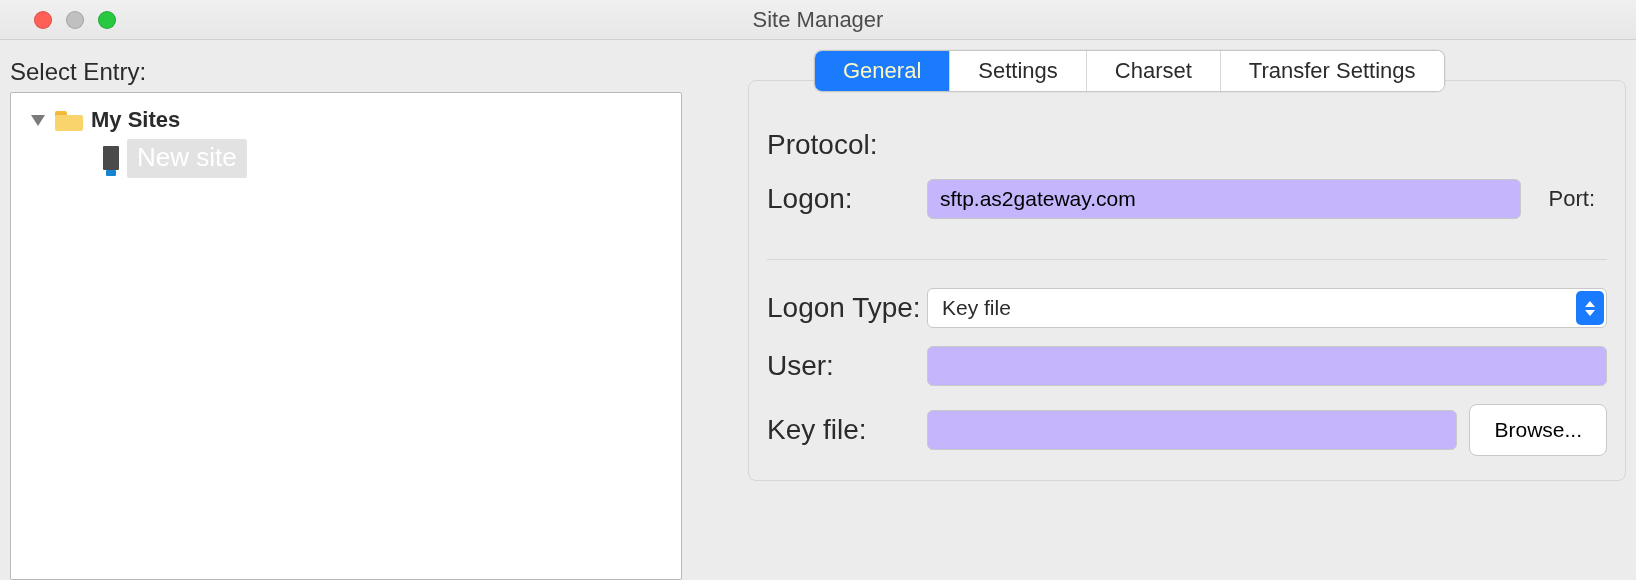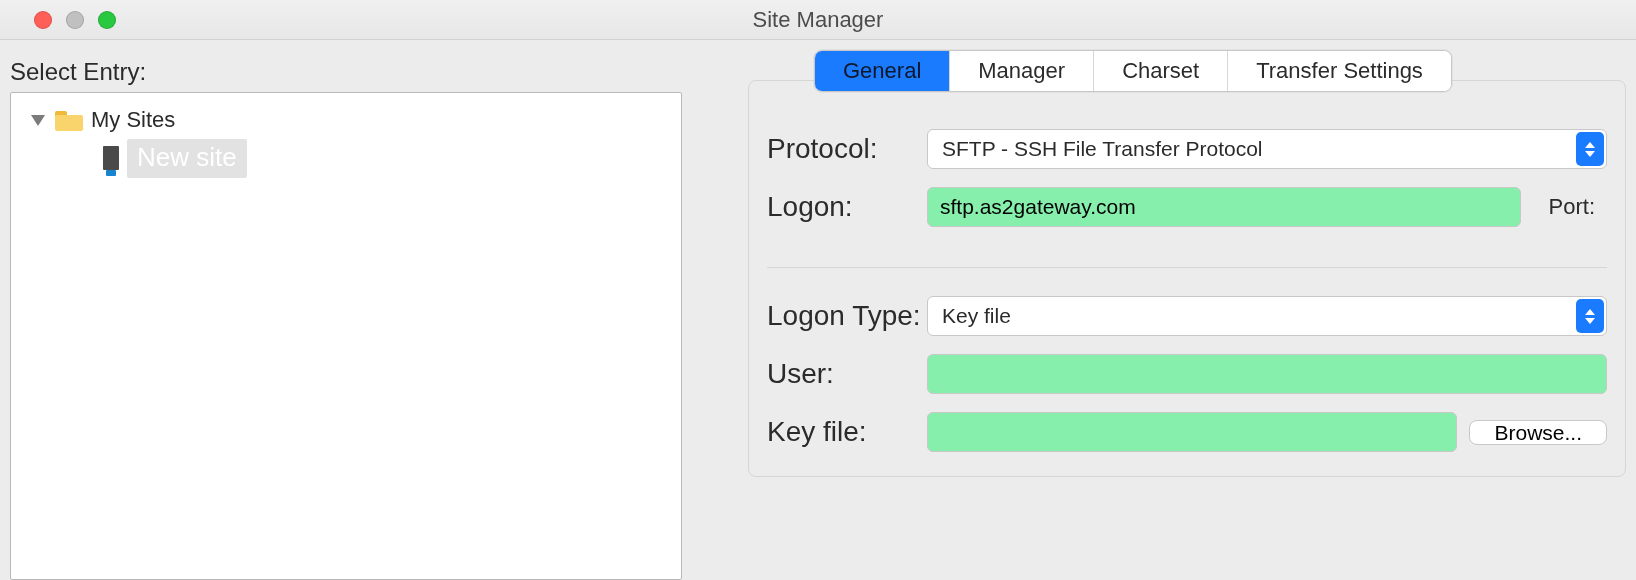--- a/index.html
+++ b/index.html
@@ -54,21 +54,21 @@
   }
   .folder-icon { width:28px; height:22px; margin-right:8px; position:relative; }
   .folder-icon::before{
     content:""; position:absolute; left:0; top:2px; width:12px; height:5px;
     background:#f0b93a; border-radius:2px 2px 0 0;
   }
   .folder-icon::after{
     content:""; position:absolute; left:0; top:6px; width:28px; height:16px;
     background:#f9d36b; border-radius:2px;
   }
-  .row-label { font-size:22px; }
+  .row-label { font-size:22px;font-weight:bold; }
   .site-icon {
     width:16px; height:24px; margin:0 8px 0 86px;
     background:#4a4a4a; position:relative; border-radius:1px;
   }
   .site-icon::after{
     content:""; position:absolute; bottom:-6px; left:3px; width:10px; height:6px;
     background:#1784d2; border-radius:1px;
   }
   .sel-text {
     background:#e2e2e2; color:#fff; padding:3px 10px 5px 10px;
@@ -84,21 +84,21 @@
     border:1px solid #c7c7c7; border-radius:8px; overflow:hidden;
     background:#fff;
     box-shadow:0 0 0 1px rgba(0,0,0,.04);
   }
   .tab {
     height:40px; padding:0 28px; display:flex; align-items:center; justify-content:center;
     font-size:22px; color:#2b2b2b; background:#fff; border-left:1px solid #d6d6d6;
   }
   .tab:first-child{ border-left:none;}
   .tab.active{
-    background:#1b7bff; color:#0f172a;
+    background:#1b7bff; color:#fef9c3;
   }
 
   .panel {
     border:1px solid #d6d6d6;
     border-radius:8px;
     background:#ececec;
     padding:48px 18px 24px 18px;
   }
 
   .field-row { display:flex; align-items:center; margin-bottom:18px; }
@@ -114,31 +114,31 @@
     background:#1b7bff; border-radius:5px;
     display:flex; flex-direction:column; align-items:center; justify-content:center;
   }
   .stepper::before, .stepper::after{
     content:""; width:0;height:0;border-left:5px solid transparent;border-right:5px solid transparent;
   }
   .stepper::before{ border-bottom:6px solid #fff; margin-bottom:3px;}
   .stepper::after { border-top:6px solid #fff;}
 
   input.txt {
-    height:40px; background:#86efac; border:1px solid #c8c8c8; border-radius:6px;
+    height:40px; background:#c4b5fd; border:1px solid #c8c8c8; border-radius:6px;
     font-size:21px; padding:0 12px; outline:none; font-family:inherit;
   }
   .host-input { flex:1; }
   .port-label { width:auto; margin:0 12px 0 28px; font-size:22px;}
   .port-input { width:100px; border:3px solid #7aaef2; border-radius:6px;}
 
   .divider { height:1px; background:#d6d6d6; margin:40px 0 28px 0;}
 
   .browse-btn {
-    height:25px; padding:0 24px; background:#fff; border:1px solid #c8c8c8;
+    height:52px; padding:0 24px; background:#fff; border:1px solid #c8c8c8;
     border-radius:8px; font-size:21px; margin-left:12px;
   }
 
   .user-input, .key-input { flex:1; }
 </style>
 </head>
 <body>
 
 <div class="titlebar">
   <div class="traffic">
@@ -162,33 +162,29 @@
       <div class="row">
         <div class="site-icon"></div>
         <span class="sel-text">New site</span>
       </div>
     </div>
   </div>
 
   <div class="right">
     <div class="tabs">
       <div class="tab active">General</div>
-      <div class="tab">Manager</div>
+      <div class="tab">Settings</div>
       <div class="tab">Charset</div>
       <div class="tab">Transfer Settings</div>
     </div>
 
     <div class="panel">
 
       <div class="field-row">
         <div class="flabel">Protocol:</div>
-        <div class="select">
-          <span>SFTP - SSH File Transfer Protocol</span>
-          <div class="stepper"></div>
-        </div>
       </div>
 
       <div class="field-row">
         <div class="flabel">Logon:</div>
         <input class="txt host-input" value="sftp.as2gateway.com" style="">
         <div class="port-label">Port:</div>
       </div>
 
       <div class="divider"></div>
 

